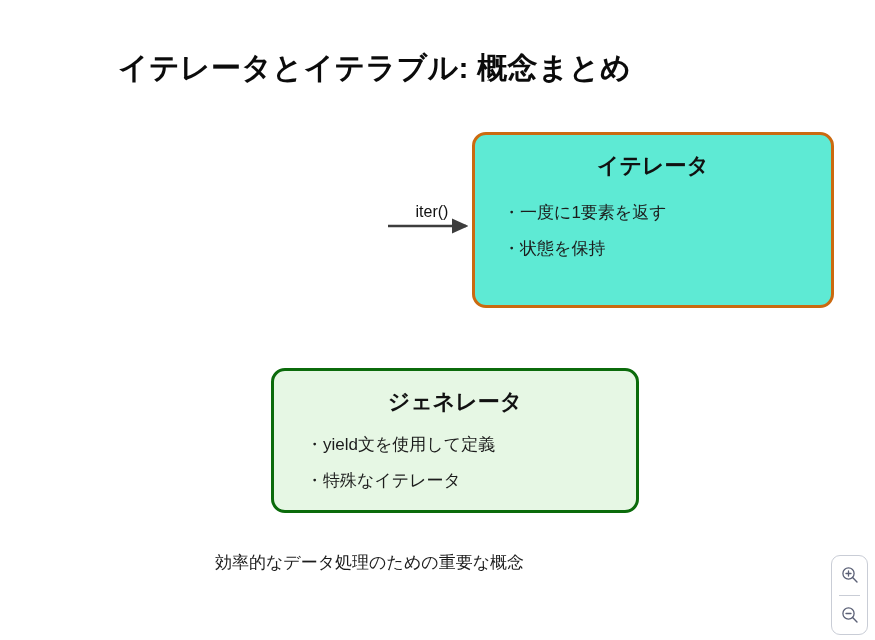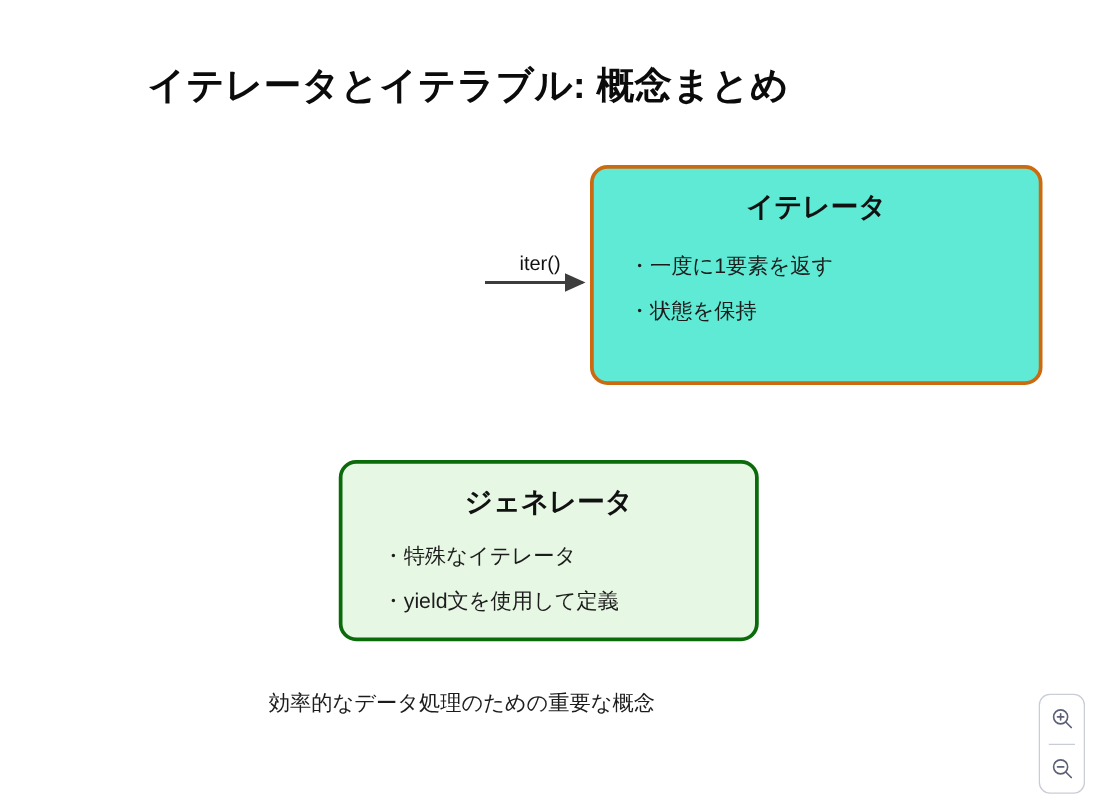--- a/index.html
+++ b/index.html
@@ -78,21 +78,21 @@
     height: 176px;
     background: #5eead4;
     border-color: #cb6a10;
   }
   #node-iterator .node-title { margin-top: 20px; }
   #node-iterator .node-bullets { margin-top: 18px; padding-left: 28px; }
   
   #node-generator {
     left: 271px;
     top: 368px;
-    width: 336px;
+    width: 368px;
     height: 145px;
     background: #e6f7e4;
     border-color: #0b6b0b;
   }
   #node-generator .node-title { margin-top: 20px; }
   #node-generator .node-bullets { margin-top: 14px; padding-left: 32px; }
 
   .edge-svg {
     position: absolute;
     left: 386px;
@@ -166,24 +166,24 @@
       <li class="node-bullet">
         <span class="bullet-dot">・</span><span>状態を保持</span>
       </li>
     </ul>
   </div>
 
   <div class="node" id="node-generator">
     <div class="node-title">ジェネレータ</div>
     <ul class="node-bullets">
       <li class="node-bullet">
+        <span class="bullet-dot">・</span><span>yield文を使用して定義</span>
+      </li>
+      <li class="node-bullet">
         <span class="bullet-dot">・</span><span>特殊なイテレータ</span>
-      </li>
-      <li class="node-bullet">
-        <span class="bullet-dot">・</span><span>yield文を使用して定義</span>
       </li>
     </ul>
   </div>
 
   <div class="edge-label">iter()</div>
   <svg class="edge-svg" viewBox="0 0 92 24">
     <defs>
       <marker id="arrowhead" markerWidth="7" markerHeight="7" refX="6" refY="3.2" orient="auto">
         <path d="M0,0 L7,3.2 L0,6.4 z" fill="#3d3d3d"></path>
       </marker>

